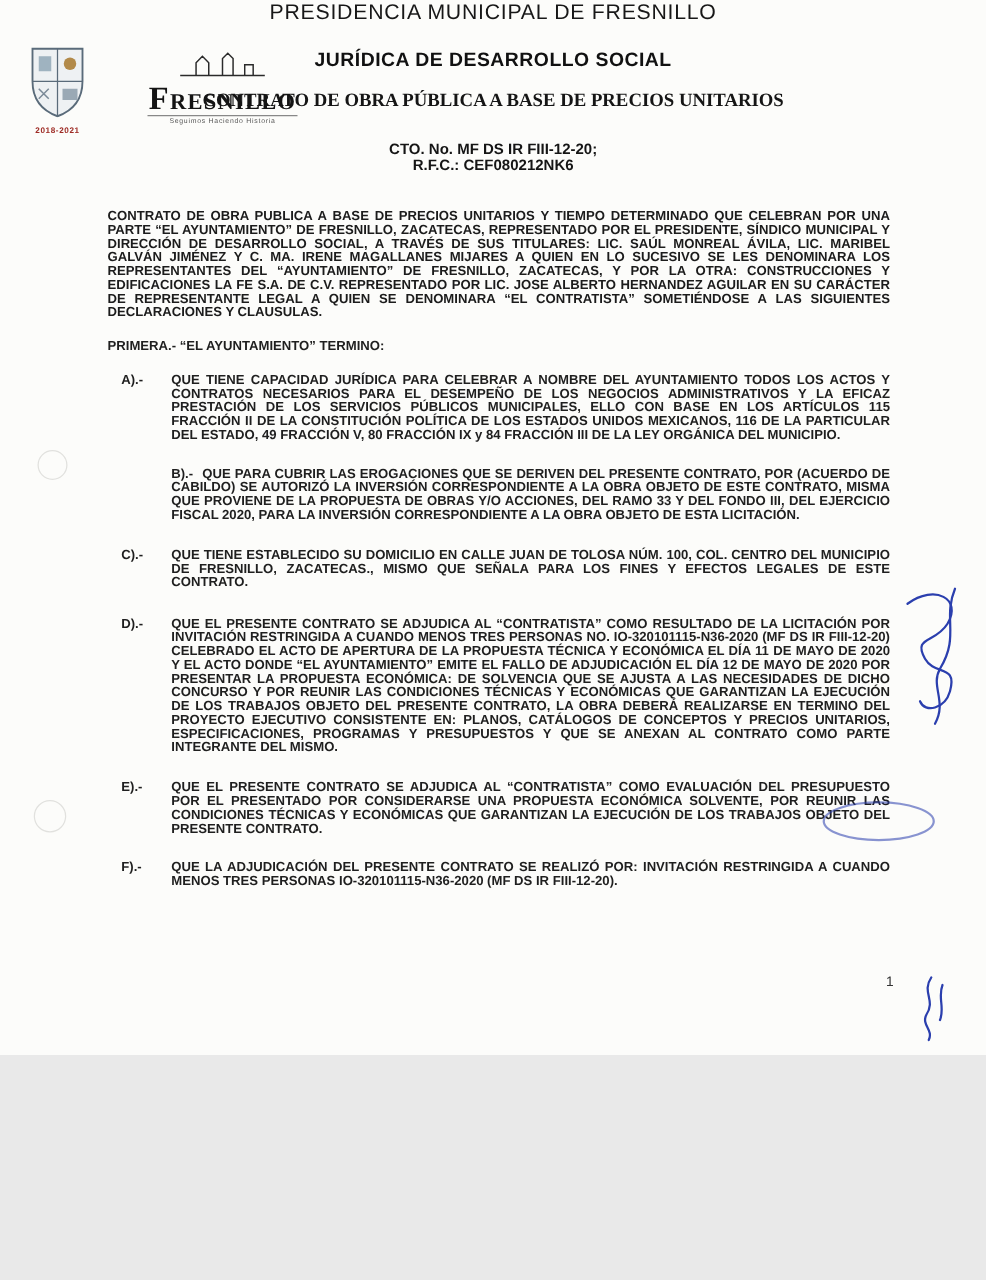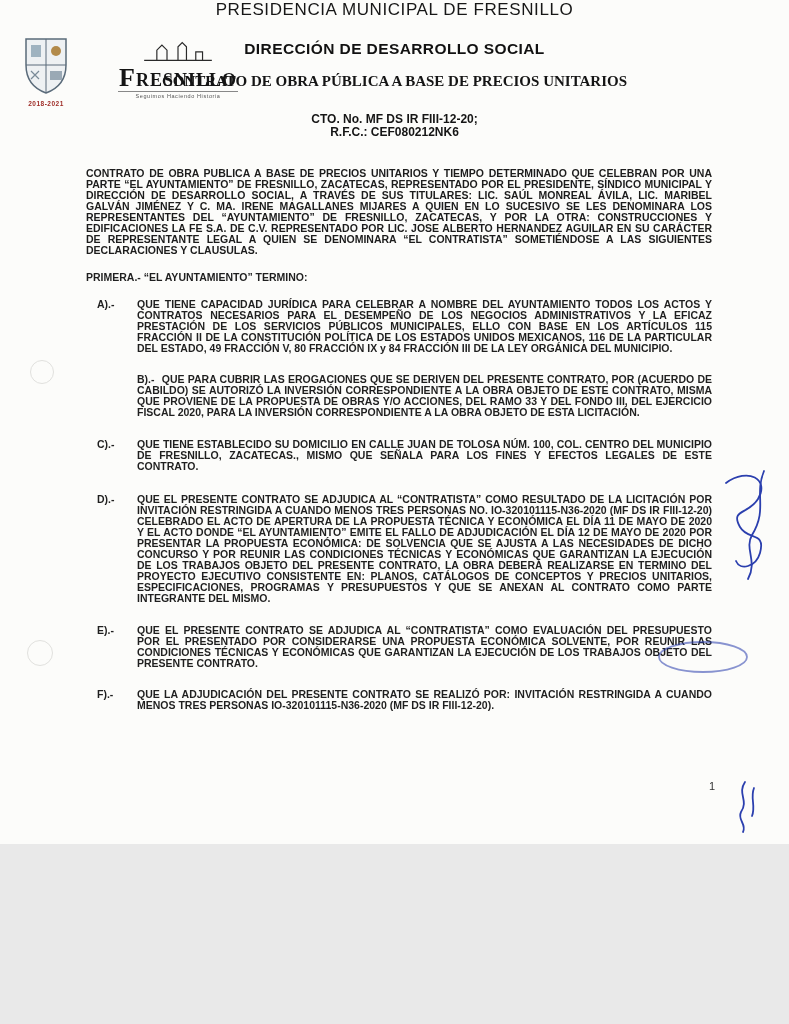--- a/index.html
+++ b/index.html
@@ -82,21 +82,21 @@
   <div class="fresnillo-wrap">
     <svg width="90" height="22" viewBox="0 0 90 26">
       <path d="M5 24 H85 M20 24 V12 L26 6 L32 12 V24 M45 24 V8 L50 3 L55 8 V24 M66 24 V14 H74 V24" fill="none" stroke="#2a2a2a" stroke-width="1.4"></path>
     </svg>
     <div class="fresnillo-word">Fresnillo</div>
     <div class="fresnillo-tagline">Seguimos Haciendo Historia</div>
   </div>
 
   <div class="titles">
     <div class="title1">PRESIDENCIA MUNICIPAL DE FRESNILLO</div>
-    <div class="title2">DIRECCIÓN DE DESARROLLO SOCIAL</div>
+    <div class="title2">JURÍDICA DE DESARROLLO SOCIAL</div>
     <div class="title3">CONTRATO DE OBRA PÚBLICA A BASE DE PRECIOS UNITARIOS</div>
     <div class="contract-ref">
       <div>CTO. No. MF DS IR FIII-12-20;</div>
       <div>R.F.C.: CEF080212NK6</div>
     </div>
   </div>
 
   <div class="content">
     <p class="intro">CONTRATO DE OBRA PUBLICA A BASE DE PRECIOS UNITARIOS Y TIEMPO DETERMINADO QUE CELEBRAN POR UNA PARTE “EL AYUNTAMIENTO” DE FRESNILLO, ZACATECAS, REPRESENTADO POR EL PRESIDENTE, SÍNDICO MUNICIPAL Y DIRECCIÓN DE DESARROLLO SOCIAL, A TRAVÉS DE SUS TITULARES: LIC. SAÚL MONREAL ÁVILA, LIC. MARIBEL GALVÁN JIMÉNEZ Y C. MA. IRENE MAGALLANES MIJARES A QUIEN EN LO SUCESIVO SE LES DENOMINARA LOS REPRESENTANTES DEL “AYUNTAMIENTO” DE FRESNILLO, ZACATECAS, Y POR LA OTRA: CONSTRUCCIONES Y EDIFICACIONES LA FE S.A. DE C.V. REPRESENTADO POR LIC. JOSE ALBERTO HERNANDEZ AGUILAR EN SU CARÁCTER DE REPRESENTANTE LEGAL A QUIEN SE DENOMINARA “EL CONTRATISTA” SOMETIÉNDOSE A LAS SIGUIENTES DECLARACIONES Y CLAUSULAS.</p>
 

